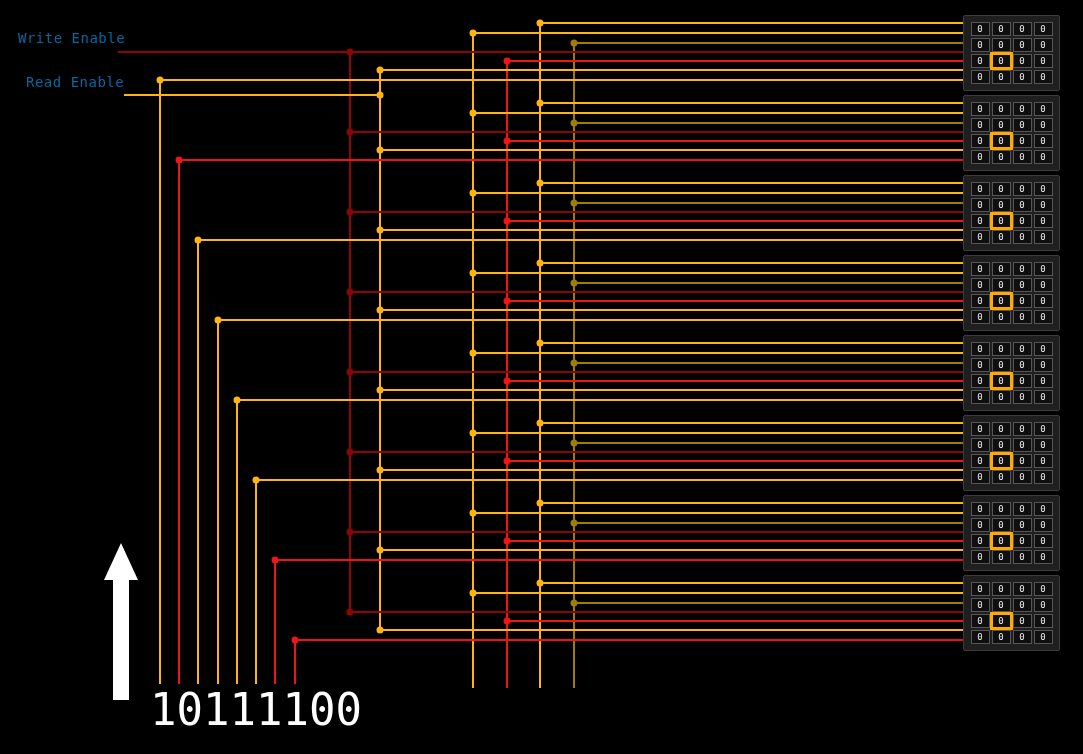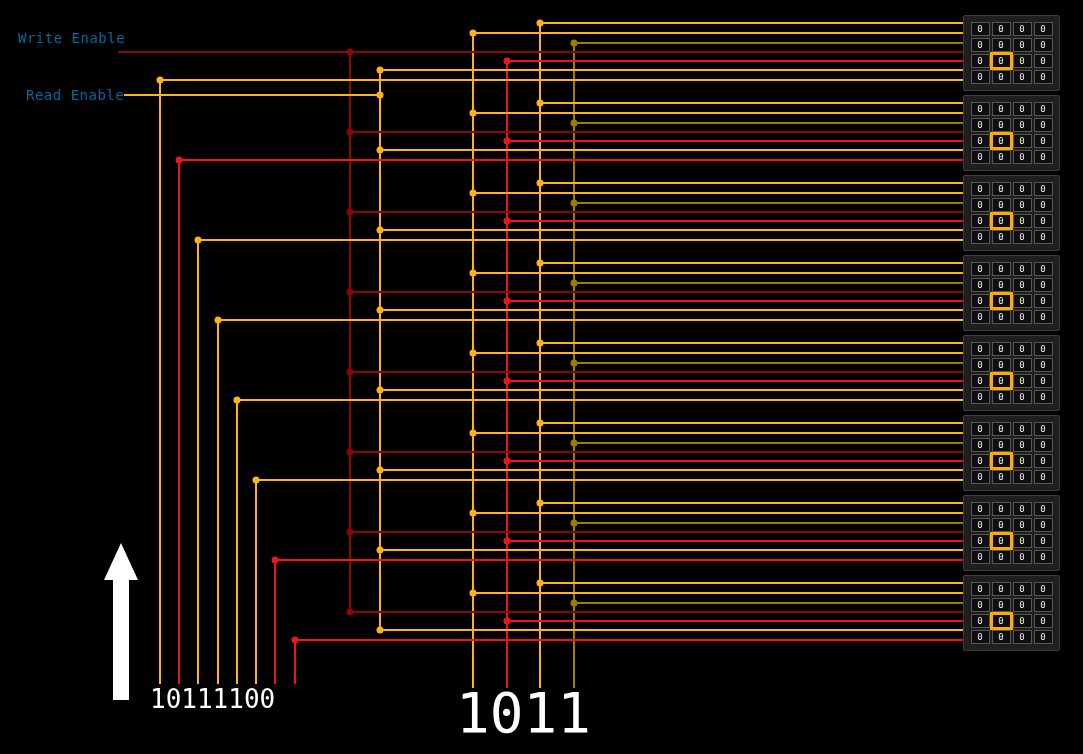--- a/index.html
+++ b/index.html
@@ -3,22 +3,22 @@
 <meta charset="utf-8">
 <style>
   html,body{margin:0;padding:0;background:#000;}
   #stage{
     position:relative;width:1083px;height:754px;background:#000;overflow:hidden;
     font-family:"DejaVu Sans Mono","Liberation Mono",monospace;
   }
   .layer{position:absolute;left:0;top:0;}
   .sig-label{position:absolute;color:#0369a1;font-size:14px;letter-spacing:0.5px;}
   #write-enable-label{left:18px;top:30px;}
-  #read-enable-label{left:26px;top:87px;}
-  #data-bus-value{position:absolute;left:150px;top:684px;color:#fff;font-size:26px;white-space:pre;}
+  #read-enable-label{left:26px;top:74px;}
+  #data-bus-value{position:absolute;left:150px;top:684px;color:#fff;font-size:44px;white-space:pre;}
   #address-bus-value{position:absolute;left:456px;top:680px;color:#fff;font-size:56px;white-space:pre;}
   #blocks{position:absolute;left:0;top:0;width:100%;height:100%;}
   .block{
     position:absolute;left:963px;width:97px;height:76px;box-sizing:border-box;
     background:#1f1f1f;border:1px solid #3c3c3c;border-radius:2px;
     display:flex;align-items:center;justify-content:center;
   }
   .grid{display:grid;grid-template-columns:repeat(4,19px);grid-auto-rows:14px;gap:2px;}
   .cell{
     background:#0f0f0f;border:1px solid #565656;color:#ececec;
@@ -326,15 +326,14 @@
         </div>
       </div>
     </div>
 
   <span id="write-enable-label" class="sig-label">Write Enable</span>
 
   <span id="read-enable-label" class="sig-label">Read Enable</span>
 
   <div id="data-bus-value">10111100</div>
 
-  <div id="address-bus-value">1011</div>
 
 </div>
 
 </body></html>

